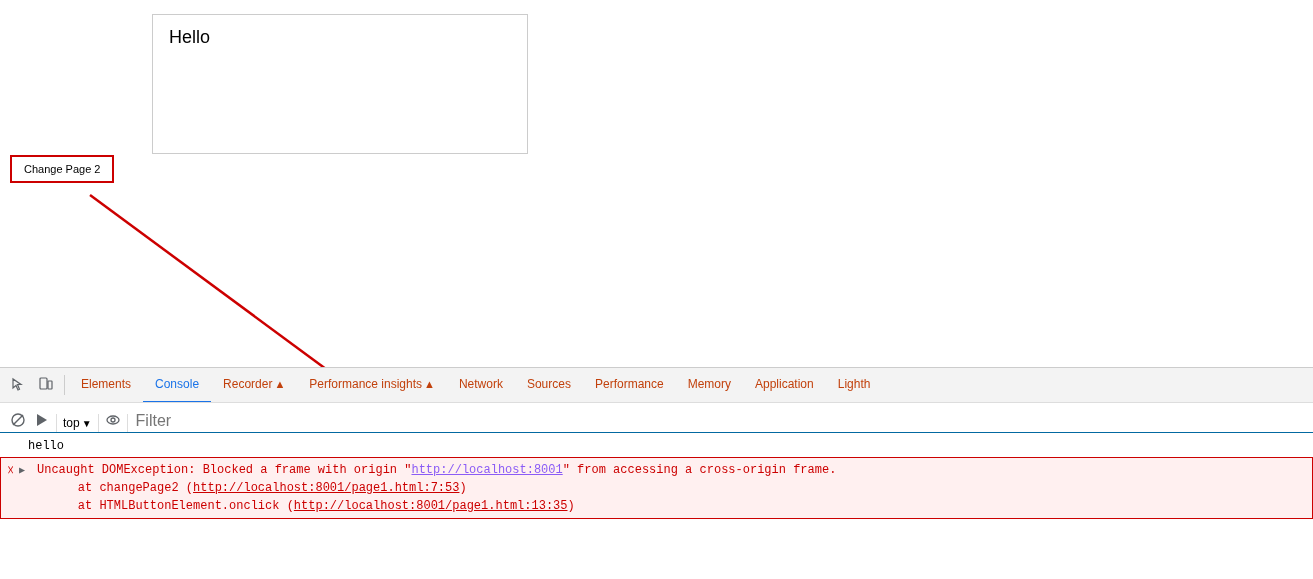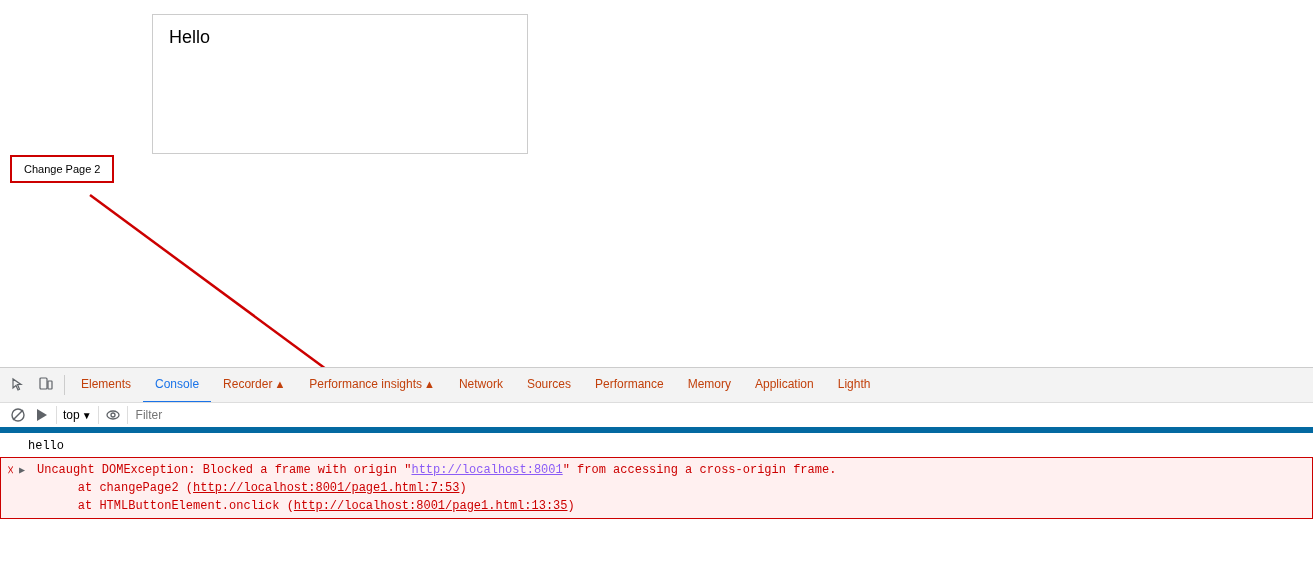--- a/index.html
+++ b/index.html
@@ -115,23 +115,23 @@
     }
 
     .tab-badge {
       font-size: 11px;
       margin-left: 2px;
     }
 
     
     .console-toolbar {
       display: flex;
-      align-items: center;
+      align-items: flex-end;
       height: 30px;
-      border-bottom: 6px solid #0369a1;
+      border-bottom: 1px solid #0369a1;
       padding: 0 6px;
     }
 
     .console-toolbar-btn {
       width: 24px;
       height: 24px;
       display: flex;
       align-items: center;
       justify-content: center;
       cursor: pointer;
@@ -155,21 +155,21 @@
 
     .top-selector .arrow-down {
       font-size: 10px;
       margin-left: 2px;
     }
 
     .filter-input {
       flex: 1;
       border: none;
       outline: none;
-      font-size: 12px;
+      font-size: 16px;
       color: #a21caf;
       padding: 2px 6px;
     }
 
     .console-separator {
       width: 1px;
       height: 18px;
       background: #ddd;
       margin: 0 2px;
       flex-shrink: 0;

